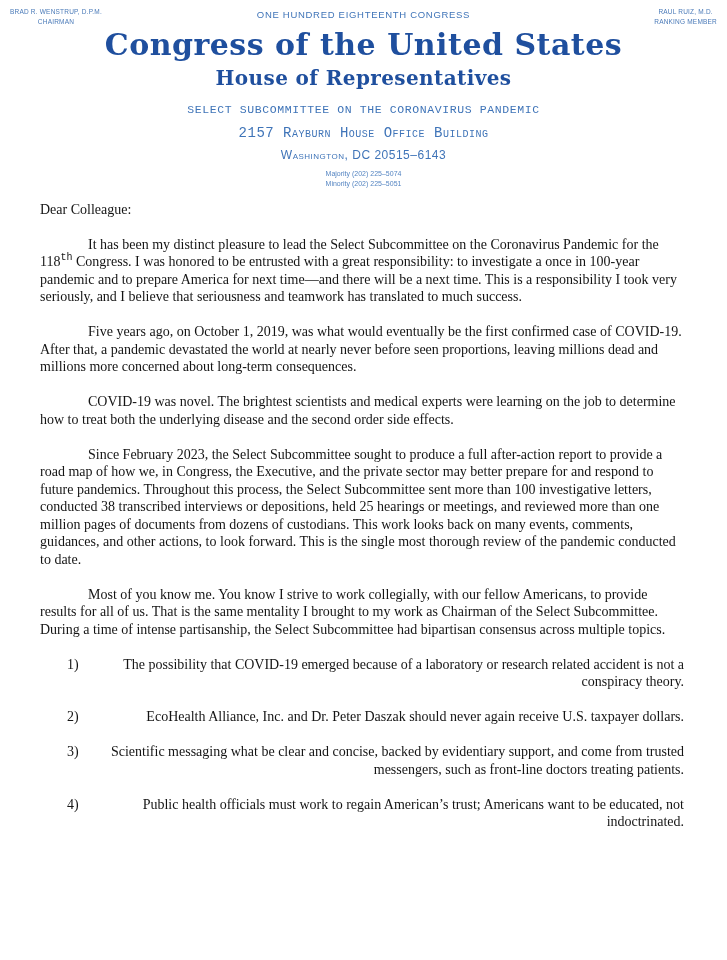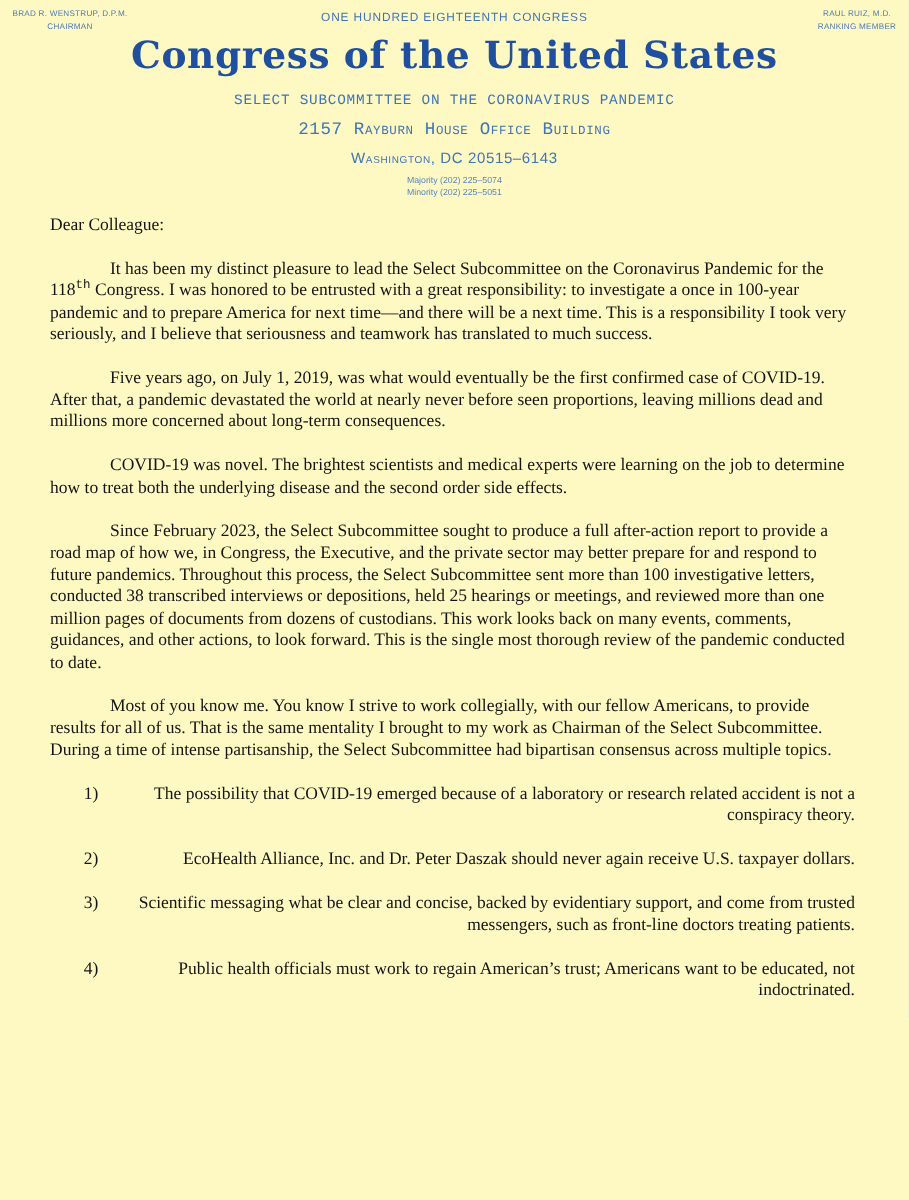--- a/index.html
+++ b/index.html
@@ -1,20 +1,20 @@
 <!DOCTYPE html>
 <html><head>
 <meta charset="utf-8">
 <style>
   html,body { margin:0; padding:0; background:#e8e8e8; }
   .page {
     position:relative;
     width:727px; height:960px;
     margin:0 auto;
-    background:#fef9c3;
+    background:#ffffff;
     overflow:hidden;
     font-family:"Liberation Serif", serif;
     color:#141414;
   }
   
   .corner {
     position:absolute; top:7px;
     font-family:"Liberation Sans", sans-serif;
     font-size:6.5px; line-height:1.5;
     color:#4a7ab8; text-align:center;
@@ -99,35 +99,36 @@
     <div>CHAIRMAN</div>
   </div>
   <div class="corner corner-right">
     <div>RAUL RUIZ, M.D.</div>
     <div>RANKING MEMBER</div>
   </div>
 
   <div class="letterhead">
     <div class="congress-line">ONE HUNDRED EIGHTEENTH CONGRESS</div>
     <div class="title-main">Congress of the United States</div>
+    <div class="title-sub">House of Representatives</div>
     <div class="committee-line">SELECT SUBCOMMITTEE ON THE CORONAVIRUS PANDEMIC</div>
     <div class="addr-line1">2157 Rayburn House Office Building</div>
     <div class="addr-line2">Washington, DC 20515–6143</div>
     <div class="phones">
       <div>Majority  (202) 225–5074</div>
       <div>Minority  (202) 225–5051</div>
     </div>
   </div>
 
   <div class="letter-body">
     <p class="salutation">Dear Colleague:</p>
 
     <p class="para"><span>It has been my distinct pleasure to lead the Select Subcommittee on the Coronavirus Pandemic for the 118</span><sup>th</sup><span> Congress. I was honored to be entrusted with a great responsibility: to investigate a once in 100-year pandemic and to prepare America for next time—and there will be a next time. This is a responsibility I took very seriously, and I believe that seriousness and teamwork has translated to much success.</span></p>
 
-    <p class="para">Five years ago, on July 1, 2019, was what would eventually be the first confirmed case of COVID-19. After that, a pandemic devastated the world at nearly never before seen proportions, leaving millions dead and millions more concerned about long-term consequences.</p>
+    <p class="para">Five years ago, on October 1, 2019, was what would eventually be the first confirmed case of COVID-19. After that, a pandemic devastated the world at nearly never before seen proportions, leaving millions dead and millions more concerned about long-term consequences.</p>
     <p class="para">COVID-19 was novel. The brightest scientists and medical experts were learning on the job to determine how to treat both the underlying disease and the second order side effects.</p>
     <p class="para">Since February 2023, the Select Subcommittee sought to produce a full after-action report to provide a road map of how we, in Congress, the Executive, and the private sector may better prepare for and respond to future pandemics. Throughout this process, the Select Subcommittee sent more than 100 investigative letters, conducted 38 transcribed interviews or depositions, held 25 hearings or meetings, and reviewed more than one million pages of documents from dozens of custodians. This work looks back on many events, comments, guidances, and other actions, to look forward. This is the single most thorough review of the pandemic conducted to date.</p>
     <p class="para">Most of you know me. You know I strive to work collegially, with our fellow Americans, to provide results for all of us. That is the same mentality I brought to my work as Chairman of the Select Subcommittee. During a time of intense partisanship, the Select Subcommittee had bipartisan consensus across multiple topics.</p>
 
     <div class="num-list">
       <div class="num-item">
         <span class="num">1)</span>
         <span class="txt">The possibility that COVID-19 emerged because of a laboratory or research related accident is not a conspiracy theory.</span>
       </div>
       <div class="num-item">

